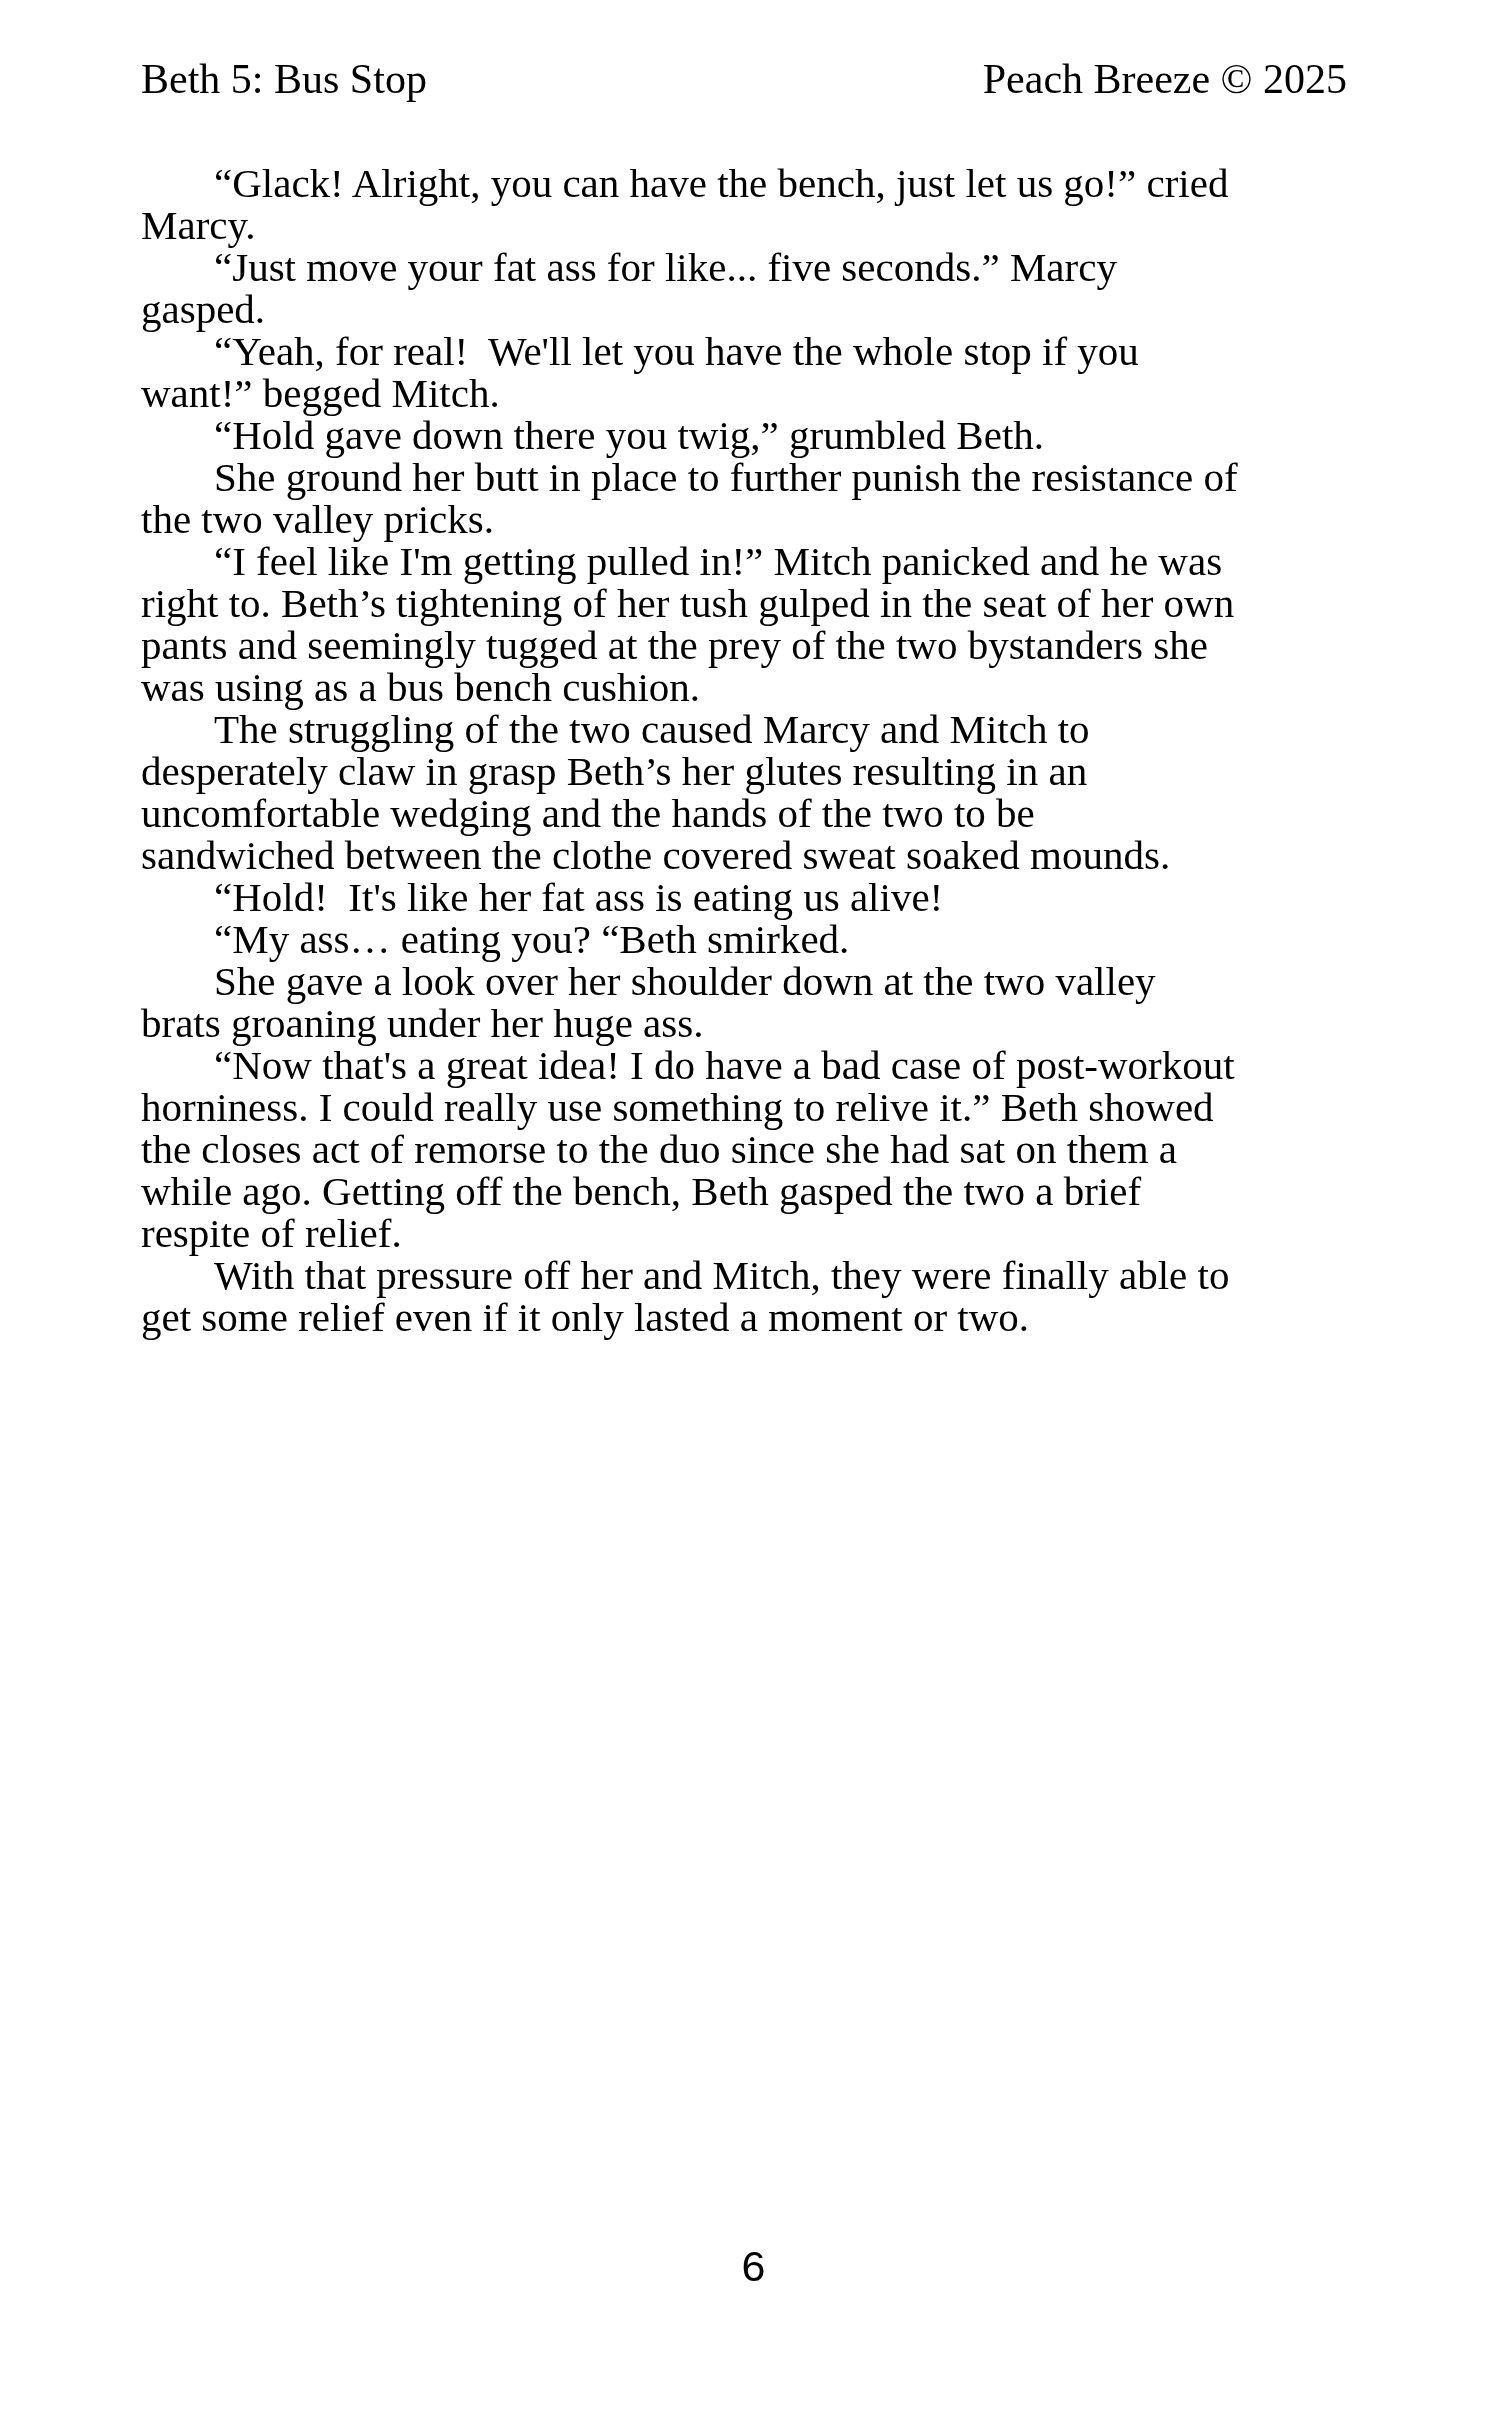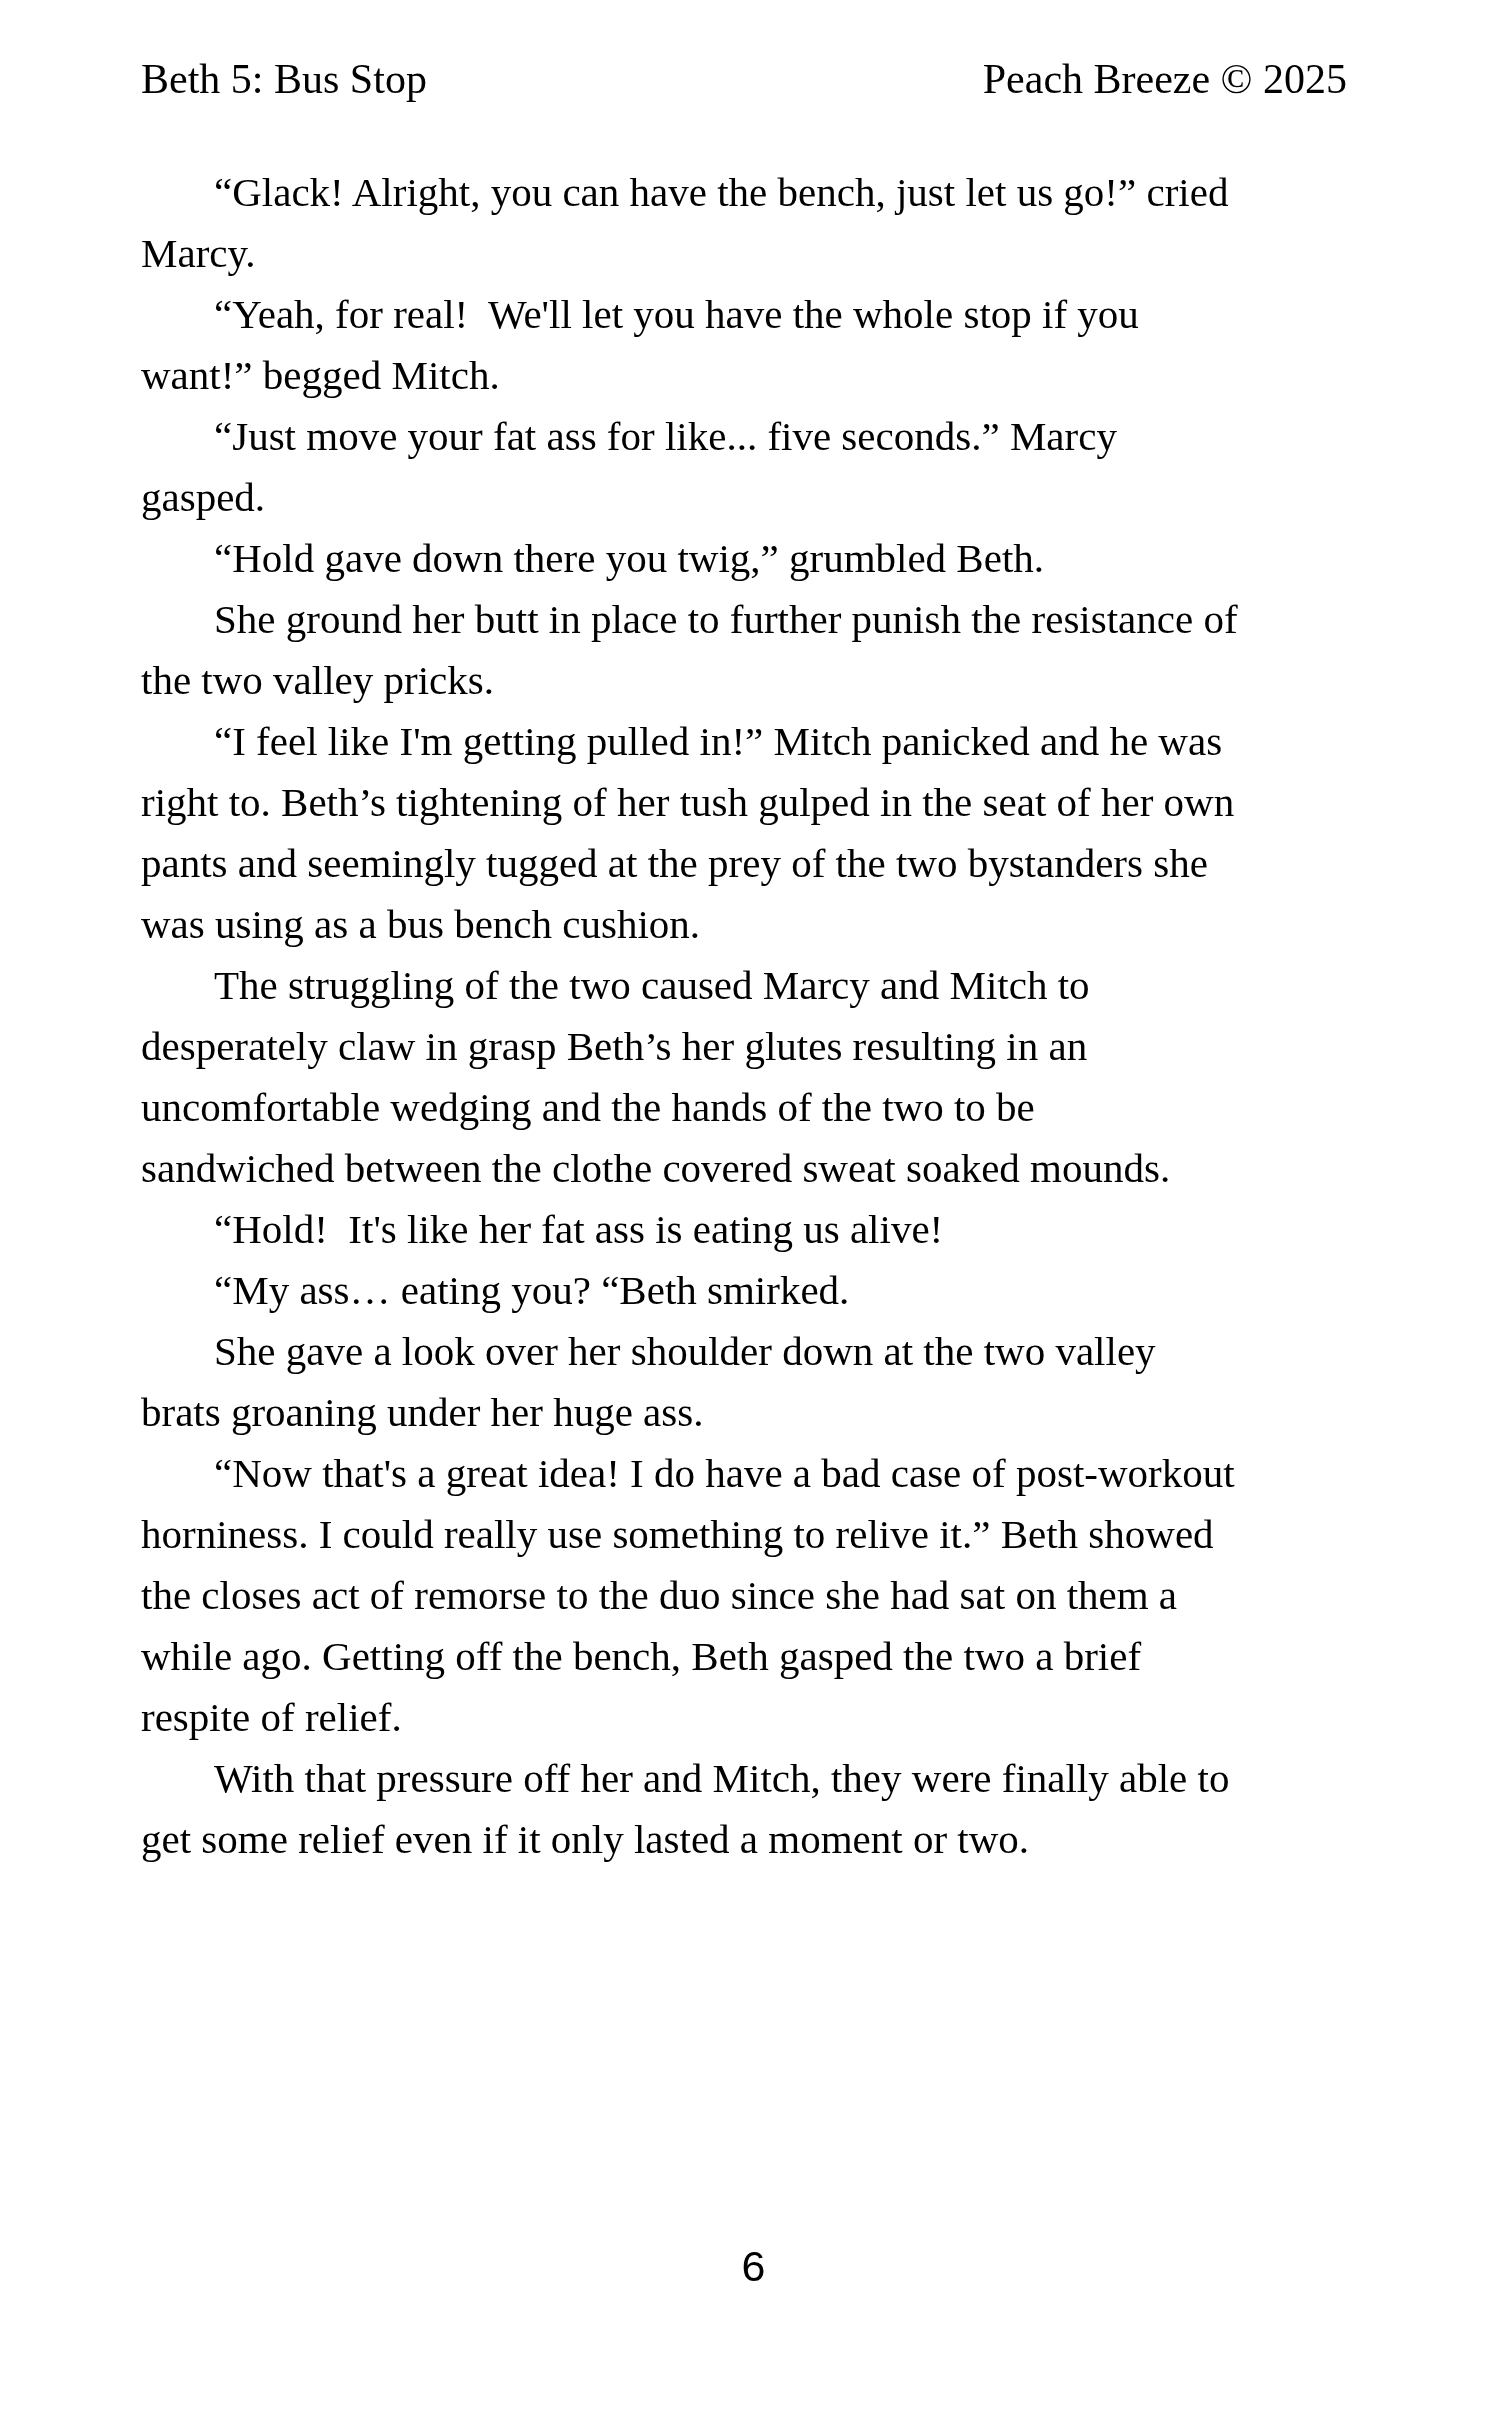--- a/index.html
+++ b/index.html
@@ -29,21 +29,21 @@
     line-height: 61px;
     white-space: pre;
     gap: 36px;
   }
   .page-body {
     position: absolute;
     top: 162px;
     left: 141px;
     width: 1097px;
     font-size: 41px;
-    line-height: 61px;
+    line-height: 42px;
   }
   .page-body p {
     margin: 0;
     padding: 0;
     text-indent: 73px;
     white-space: pre-wrap;
     text-align: left;
   }
   .page-footer {
     position: absolute;
@@ -61,22 +61,22 @@
 
 <div class="page">
 
   <header class="page-header">
     <span>Beth 5: Bus Stop</span>
     <span>Peach Breeze © 2025</span>
   </header>
 
   <main class="page-body">
     <p>“Glack! Alright, you can have the bench, just let us go!” cried Marcy.</p>
+    <p>“Just move your fat ass for like... five seconds.” Marcy gasped.</p>
     <p>“Yeah, for real!  We'll let you have the whole stop if you want!” begged Mitch.</p>
-    <p>“Just move your fat ass for like... five seconds.” Marcy gasped.</p>
     <p>“Hold gave down there you twig,” grumbled Beth.</p>
     <p>She ground her butt in place to further punish the resistance of the two valley pricks.</p>
     <p>“I feel like I'm getting pulled in!” Mitch panicked and he was right to. Beth’s tightening of her tush gulped in the seat of her own pants and seemingly tugged at the prey of the two bystanders she was using as a bus bench cushion.</p>
     <p>The struggling of the two caused Marcy and Mitch to desperately claw in grasp Beth’s her glutes resulting in an uncomfortable wedging and the hands of the two to be sandwiched between the clothe covered sweat soaked mounds.</p>
     <p>“Hold!  It's like her fat ass is eating us alive!</p>
     <p>“My ass… eating you? “Beth smirked.</p>
     <p>She gave a look over her shoulder down at the two valley brats groaning under her huge ass.</p>
     <p>“Now that's a great idea! I do have a bad case of post-workout horniness. I could really use something to relive it.” Beth showed the closes act of remorse to the duo since she had sat on them a while ago. Getting off the bench, Beth gasped the two a brief respite of relief.</p>
     <p>With that pressure off her and Mitch, they were finally able to get some relief even if it only lasted a moment or two.</p>
   </main>

